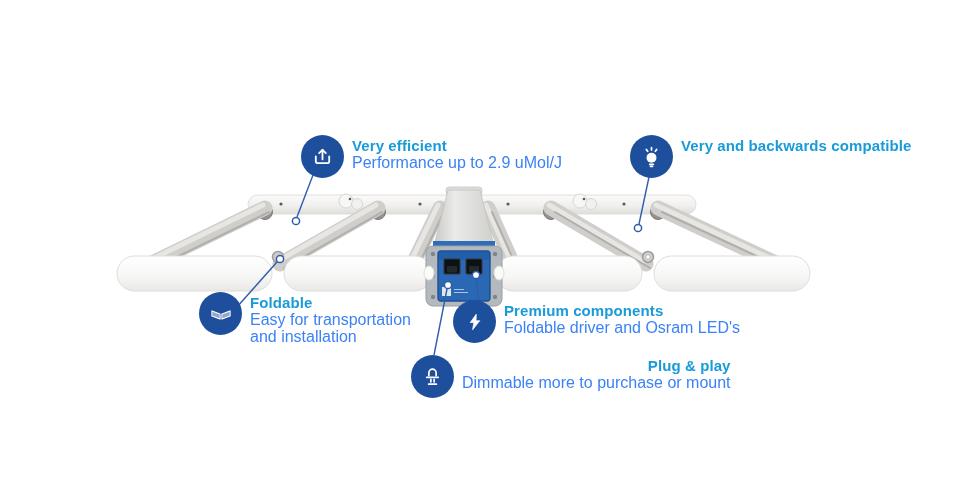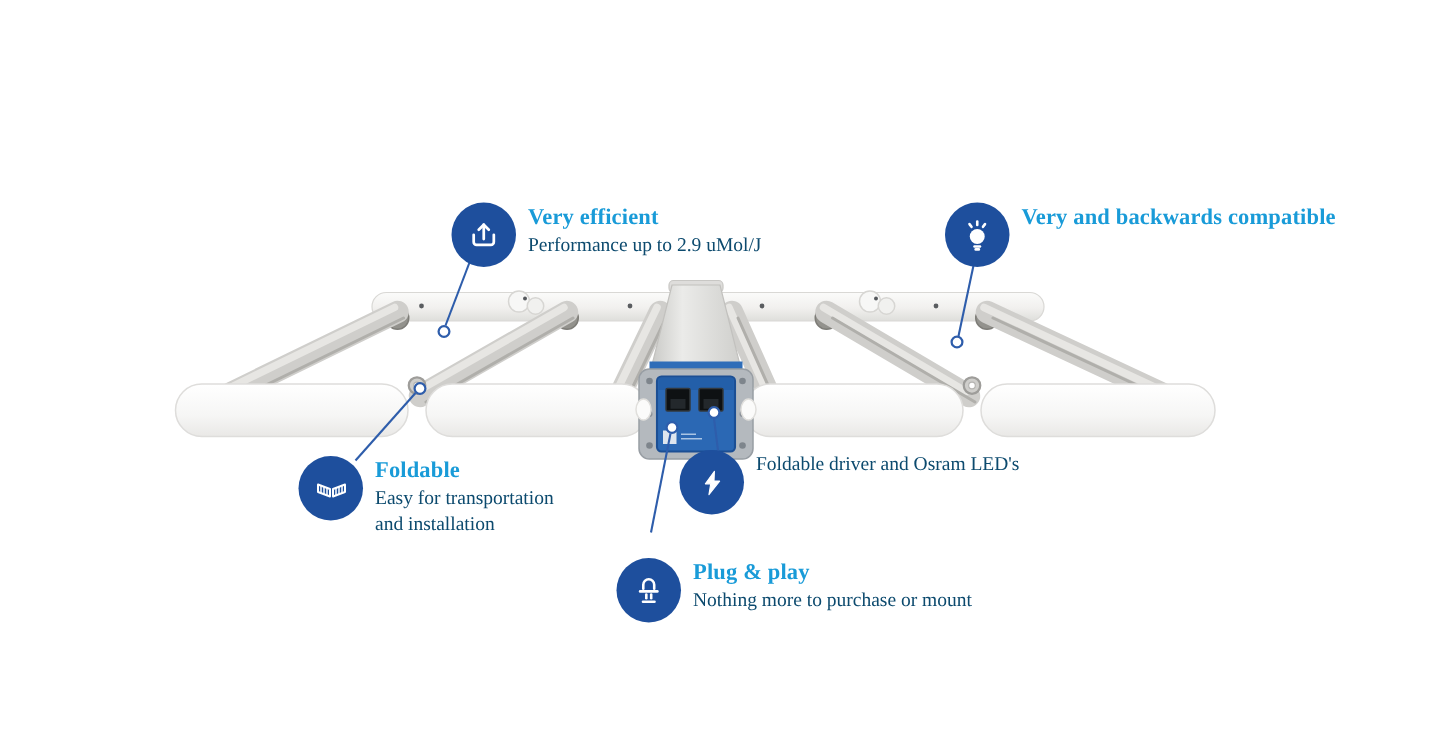--- a/index.html
+++ b/index.html
@@ -1,33 +1,33 @@
 <!DOCTYPE html>
 <html><head>
 <meta charset="utf-8">
 <style>
   html,body{margin:0;padding:0;background:#ffffff;}
   .stage{
     position:relative;width:960px;height:493px;background:#ffffff;
-    font-family:Liberation Serif, serif;overflow:hidden;
+    font-family:Liberation Sans, sans-serif;overflow:hidden;
   }
   .fixture-svg{position:absolute;left:0;top:0;}
   .callout{position:absolute;display:flex;align-items:flex-start;gap:8px;}
   .badge{
     width:43px;height:43px;border-radius:50%;background:#1e4f9d;
     display:flex;align-items:center;justify-content:center;flex:0 0 auto;
   }
   .badge svg{display:block;}
   .ct{padding-top:1px;}
   .feature-title{
     color:#199bd8;font-size:15px;font-weight:700;line-height:19px;
     letter-spacing:.1px;white-space:nowrap;
   }
   .feature-desc{
-    color:#0c4a6e;font-size:13px;font-weight:400;line-height:16.5px;
+    color:#3b82f6;font-size:16px;font-weight:400;line-height:16.5px;
     white-space:pre-line;
   }
 </style>
 </head>
 <body>
 
 <div class="stage">
 
   <svg class="fixture-svg" width="960" height="493" viewBox="0 0 960 493">
     <defs>
@@ -184,21 +184,21 @@
         <circle cx="12" cy="13.2" r="5.2" fill="#ffffff" stroke="none"></circle>
         <path d="M10.1 20.2 h3.8"></path>
         <path d="M10.9 22.2 h2.2"></path>
       </svg>
     </div>
     <div class="ct">
       <div class="feature-title">Very and backwards compatible</div>
     </div>
   </div>
 
-  <div class="callout" style="left:199px;top:304px;">
+  <div class="callout" style="left:199px;top:292px;">
     <div class="badge">
       <svg width="24" height="24" viewBox="0 0 24 24" fill="none" stroke="#ffffff" stroke-width="1.3" stroke-linejoin="round">
         <path d="M3 9 L11 12 L11 17 L3 14 Z"></path>
         <path d="M21 9 L13 12 L13 17 L21 14 Z"></path>
         <path d="M5 9.75 v5" stroke-width="1"></path>
         <path d="M7 10.5 v5" stroke-width="1"></path>
         <path d="M9 11.25 v5" stroke-width="1"></path>
         <path d="M19 9.75 v5" stroke-width="1"></path>
         <path d="M17 10.5 v5" stroke-width="1"></path>
         <path d="M15 11.25 v5" stroke-width="1"></path>
@@ -211,33 +211,34 @@
     </div>
   </div>
 
   <div class="callout" style="left:453px;top:300px;">
     <div class="badge">
       <svg width="22" height="22" viewBox="0 0 24 24">
         <path d="M13.4 3.5 L6.8 12.6 h3.9 L9.4 20.5 L17.2 10.6 h-4.1 Z" fill="#ffffff" stroke="#ffffff" stroke-width="0.8" stroke-linejoin="round"></path>
       </svg>
     </div>
     <div class="ct">
+      <div class="feature-title">Premium components</div>
       <div class="feature-desc">Foldable driver and Osram LED's</div>
     </div>
   </div>
 
-  <div class="callout" style="left:411px;top:372px;">
+  <div class="callout" style="left:411px;top:355px;text-align:right;">
     <div class="badge">
       <svg width="23" height="23" viewBox="0 0 24 24" fill="none" stroke="#ffffff" stroke-width="1.8" stroke-linecap="round" stroke-linejoin="round">
         <path d="M8.2 11 V8.2 a3.8 3.8 0 0 1 7.6 0 V11"></path>
         <path d="M6 12.8 h12"></path>
         <path d="M10.3 15 v2.6"></path>
         <path d="M13.7 15 v2.6"></path>
         <path d="M8 20 h8"></path>
       </svg>
     </div>
     <div class="ct">
       <div class="feature-title">Plug &amp; play</div>
-      <div class="feature-desc">Nothing more to purchase or mount</div>
+      <div class="feature-desc">Dimmable more to purchase or mount</div>
     </div>
   </div>
 
 </div>
 
 </body></html>

